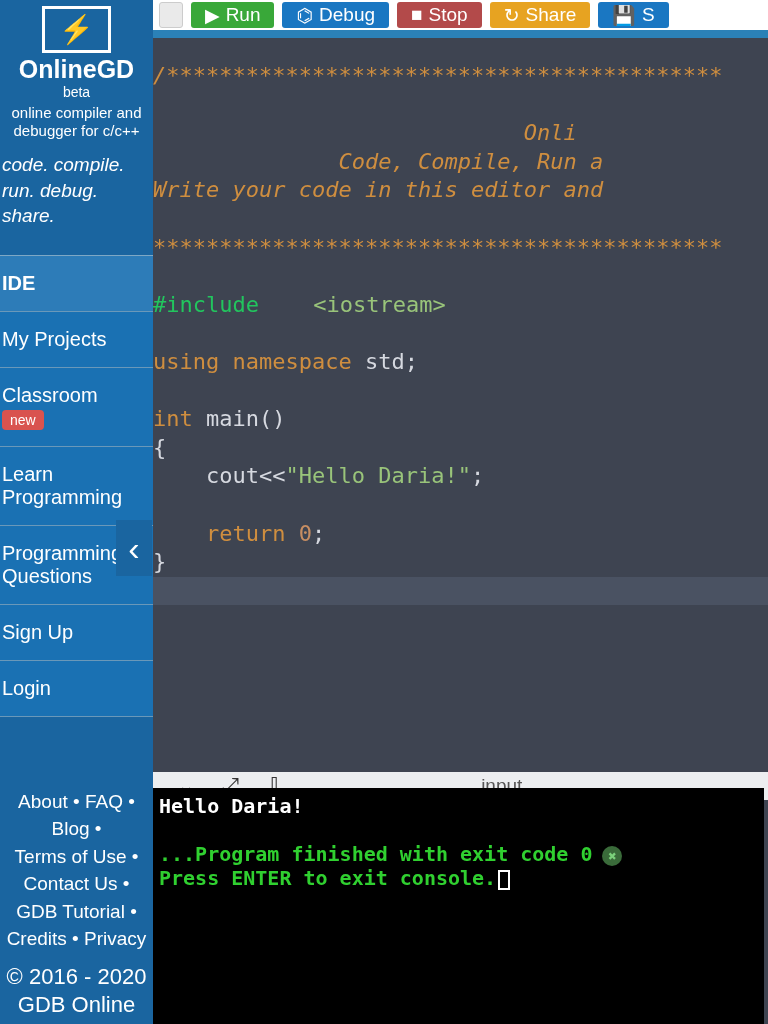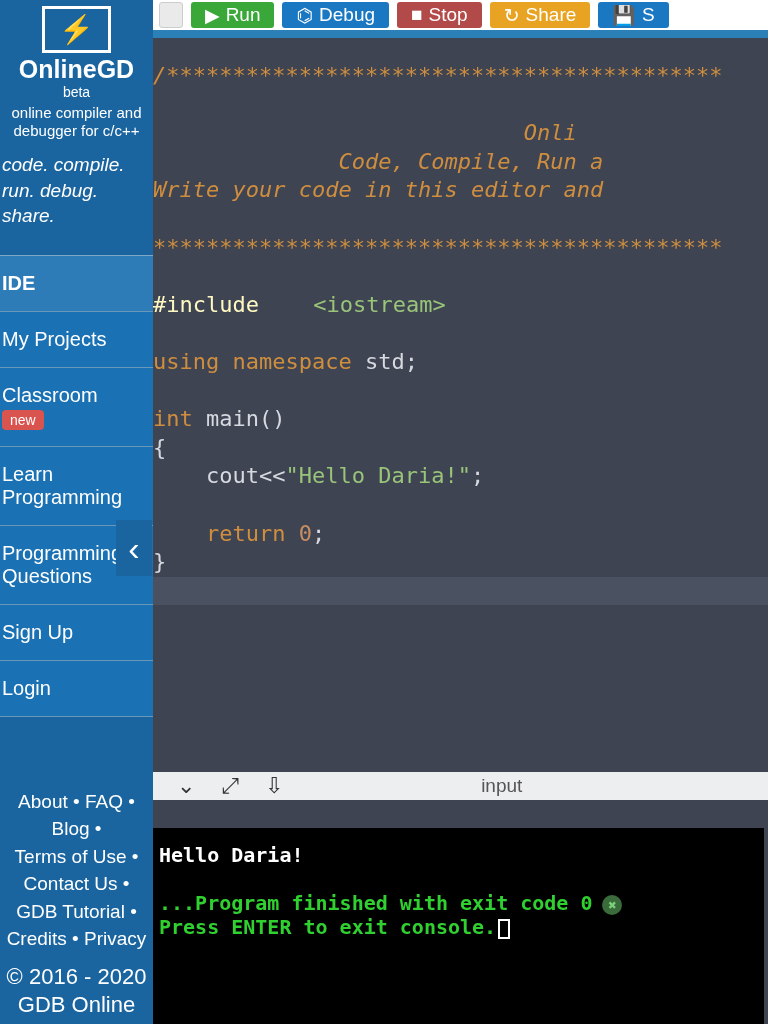--- a/index.html
+++ b/index.html
@@ -32,37 +32,37 @@
 .tbtn-stop { background: #b34a4a; }
 .tbtn-share { background: #e7a321; }
 .tbtn-save { background: #1a77c2; }
 
 .tabstrip { position: absolute; left: 153px; top: 30px; right: 0; height: 8px; background: #2b81b7; }
 
 .editor { position: absolute; left: 153px; top: 38px; right: 0; bottom: 252px; background: #3e4451; color: #abb2bf; font-family: "Menlo","Consolas",monospace; font-size: 22px; line-height: 1.3; padding: 24px 0 0 0; white-space: pre; overflow: hidden; }
 .editor .ln { padding-left: 0; }
 .tok-comment { color: #cf8e3f; font-style: italic; }
 .tok-keyword { color: #cf8e3f; }
-.tok-preproc { color: #fef9c3; margin-top: 27px; }
+.tok-preproc { color: #22c55e; margin-top: 27px; }
 .tok-string { color: #99c47a; }
 .tok-number { color: #c88e62; }
 .tok-ident { color: #d6d9e0; }
 .tok-punc { color: #d6d9e0; }
 .tok-include { color: #99c47a; margin-left: 41px; }
 .tok-op { color: #d6d9e0; }
 
 .hl-line { background: #4a5262; display: block; width: 100%; }
 
 .collapse-btn { position: absolute; left: 116px; top: 520px; width: 36px; height: 56px; background: #1a65a0; color: #fff; font-size: 34px; display: flex; align-items: center; justify-content: center; cursor: pointer; z-index: 20; }
 
 .term-header { position: absolute; left: 153px; right: 0; bottom: 224px; height: 28px; background: #eceef0; color: #555; display: flex; align-items: center; font-size: 19px; }
 .term-header .icons { display: flex; gap: 26px; padding-left: 24px; font-size: 22px; color: #333; }
 .term-header .label { flex: 1; text-align: center; padding-right: 48px; }
 
-.terminal { position: absolute; left: 153px; right: 4px; bottom: 0; height: 196px; background: #000; color: #fff; font-family: "Menlo","Consolas",monospace; font-size: 20px; padding: 15px 6px; line-height: 1.2; }
+.terminal { position: absolute; left: 153px; right: 4px; bottom: 0; height: 236px; background: #000; color: #fff; font-family: "Menlo","Consolas",monospace; font-size: 20px; padding: 6px 6px; line-height: 1.2; }
 .term-out { color: #fff; font-weight: bold; }
 .term-green { color: #30d030; font-weight: bold; }
 .term-ok { display: inline-block; width: 20px; height: 20px; border-radius: 50%; background: #3a6b3a; color: #7bd07b; font-size: 14px; text-align: center; line-height: 20px; vertical-align: middle; margin-left: 10px; }
 .cursor-box { display: inline-block; width: 12px; height: 20px; border: 2px solid #fff; vertical-align: middle; margin-left: 2px; }
 </style>
 </head>
 <body>
 
 <div class="sidebar">
   <div class="logo-area">

